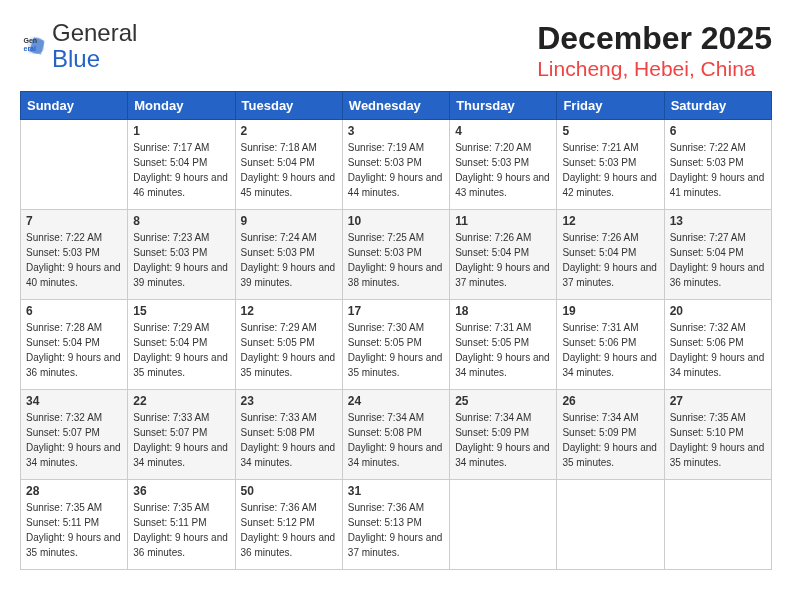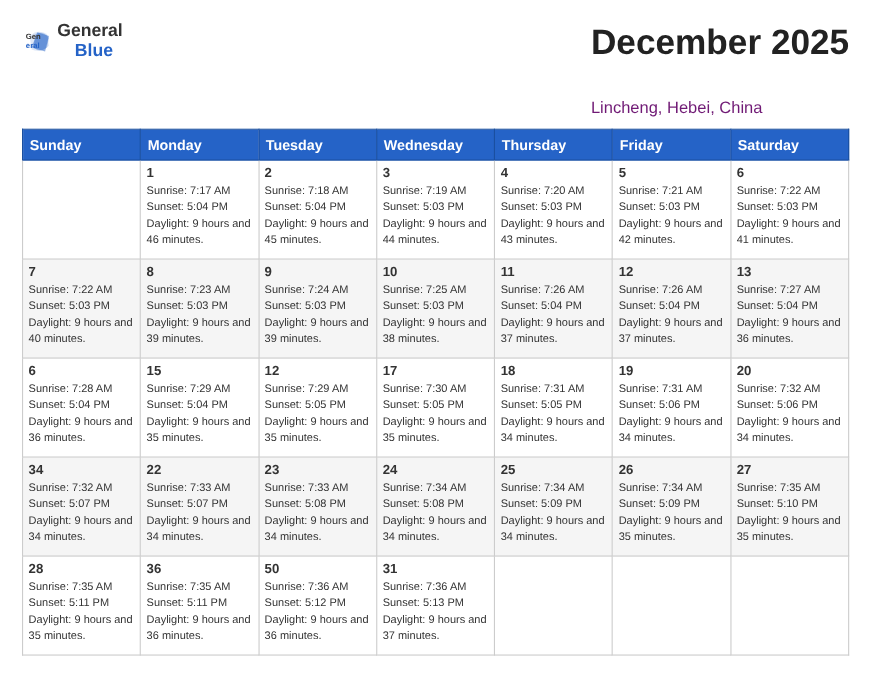--- a/index.html
+++ b/index.html
@@ -15,42 +15,41 @@
       justify-content: space-between;
       align-items: flex-start;
       margin-bottom: 10px;
     }
     .logo {
       display: flex;
       align-items: center;
       gap: 4px;
     }
     .logo-text {
-      font-size: 16px;
-      font-weight: bold;
+      font-size: 24px;
+      font-weight: normal;
       line-height: 1.1;
     }
     .logo-general { color: #333; }
-    .logo-blue { color: #2563c7; margin-left: 16px; }
+    .logo-blue { color: #2563c7; }
     .logo-icon {
       width: 28px;
       height: 28px;
     }
     .title-block {
       text-align: left;
     }
     .month-title {
       font-size: 32px;
       font-weight: bold;
       color: #222;
     }
     .location {
-      font-size: 15px;
-      color: #701a75;
-      margin-top: 33px;
+      font-size: 21px;
+      color: #ef4444;
     }
     table {
       width: 100%;
       border-collapse: collapse;
       table-layout: fixed;
     }
     thead tr th {
       background: #2563c7;
       color: #fff;
       font-size: 13px;

